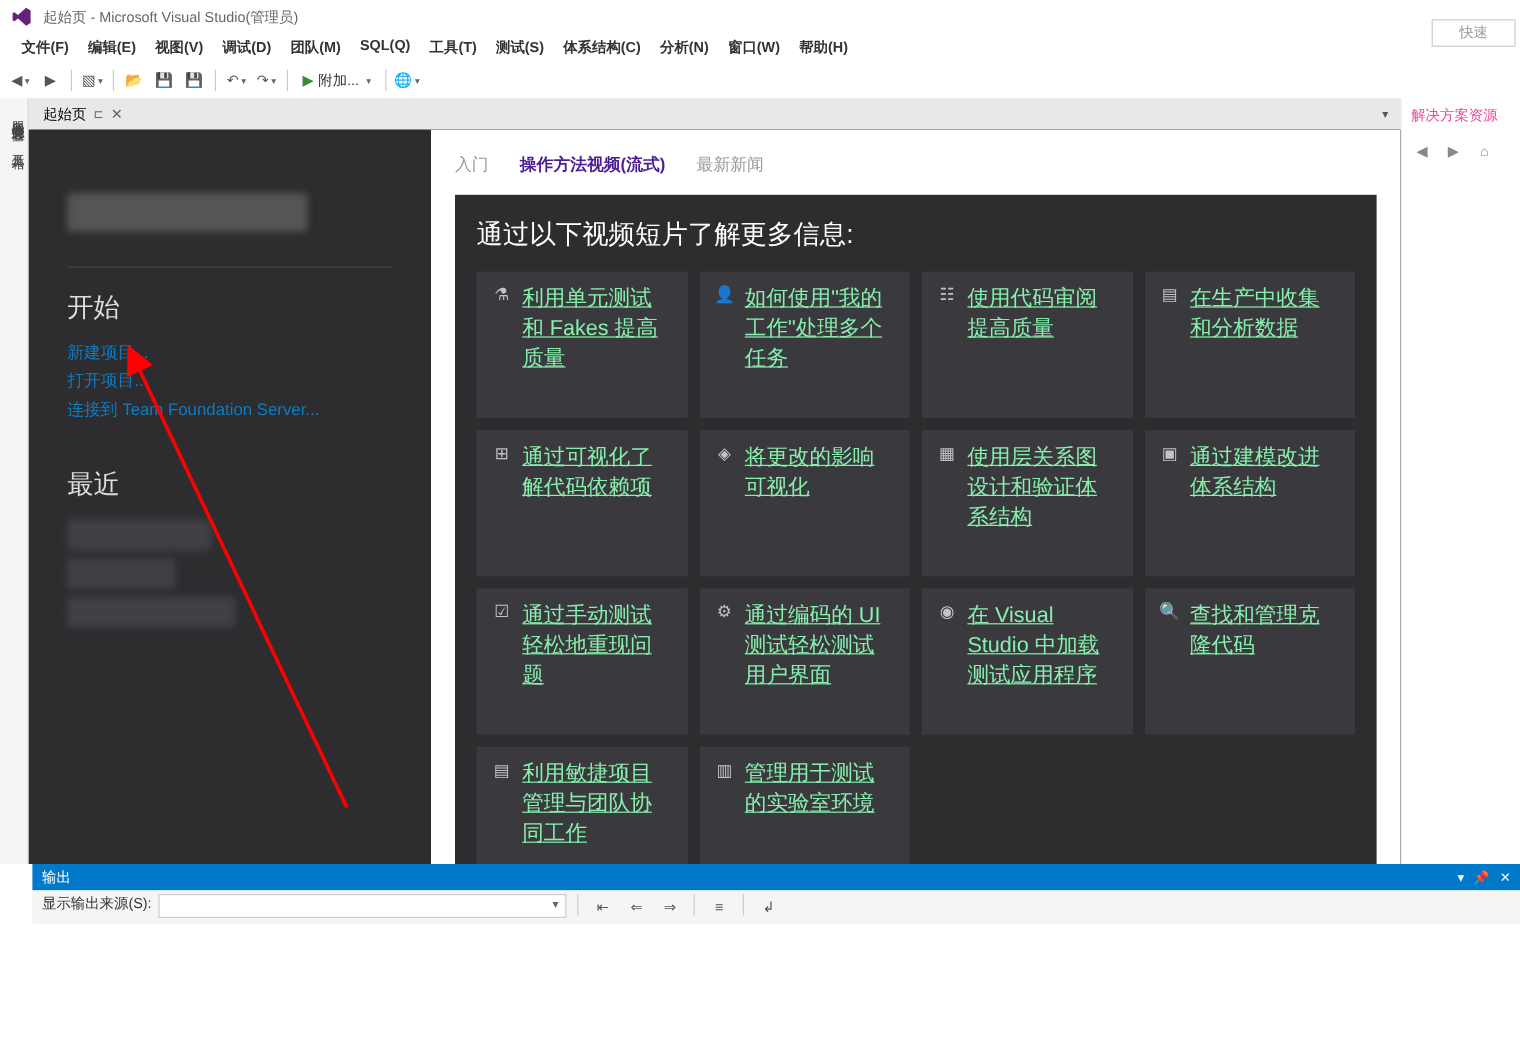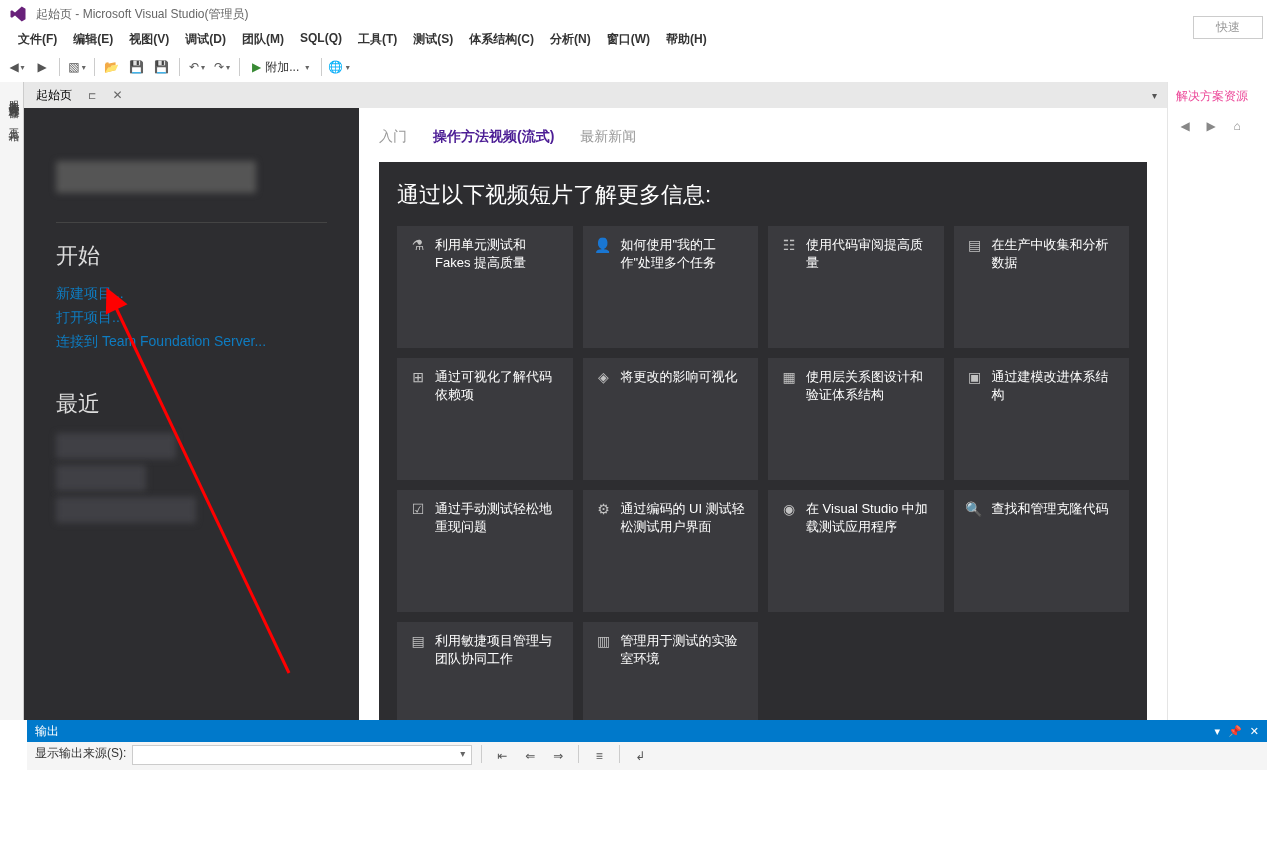--- a/index.html
+++ b/index.html
@@ -19,21 +19,21 @@
 .tbtn.wide { width: auto; padding: 0 6px; gap: 4px; }
 .play-icon { color: #388a34; }
 .attach-text { color: #333; }
 
 .main-layout { display: flex; height: calc(100% - 82px - 145px); }
 .sidebar-tabs-left { width: 24px; background: #f5f5f5; border-right: 1px solid #ccc; display: flex; flex-direction: column; padding-top: 4px; gap: 8px; }
 .vtab { writing-mode: vertical-rl; text-orientation: upright; padding: 6px 2px; font-size: 11px; color: #444; cursor: pointer; text-align: center; letter-spacing: 1px; }
 
 .doc-area { flex: 1; display: flex; flex-direction: column; background: #fff; }
 .doc-tabs { display: flex; align-items: center; background: #e8e8e8; height: 26px; padding: 0 4px; }
-.doc-tab { display: flex; align-items: center; padding: 3px 8px; background: #e8e8e8; gap: 16px; }
+.doc-tab { display: flex; align-items: center; padding: 3px 8px; background: #e8e8e8; gap: 6px; }
 .doc-tab .pin { font-size: 10px; color: #666; cursor: pointer; }
 .doc-tab .close { font-size: 12px; color: #666; cursor: pointer; }
 .doc-tabs .spacer { flex: 1; }
 .doc-tabs .dd { font-size: 10px; color: #555; padding: 0 6px; cursor: pointer; }
 
 .start-page { flex: 1; display: flex; background: #2d2d30; overflow: hidden; position: relative; }
 .sp-left { width: 335px; background: #2d2d30; padding: 24px 32px; color: #fff; }
 .sp-product { height: 50px; margin: 20px 0 20px; display: flex; align-items: center; gap: 10px; }
 .sp-product-blur { width: 200px; height: 32px; background: #555; filter: blur(3px); border-radius: 2px; }
 .sp-hr { border: 0; border-top: 1px solid #444; margin: 8px 0 18px; }
@@ -44,21 +44,21 @@
 .sp-right { flex: 1; background: #fff; padding: 14px 20px; overflow-y: auto; }
 .rt-tabs { display: flex; gap: 26px; margin-bottom: 10px; }
 .rt-tab { color: #999; font-size: 14px; padding: 6px 0; cursor: pointer; }
 .rt-tab.active { color: #4c1d95; font-weight: 600; }
 
 .video-panel { background: #2d2d30; padding: 18px 18px; }
 .vp-title { color: #fff; font-size: 22px; font-weight: 400; margin-bottom: 16px; }
 .vp-grid { display: grid; grid-template-columns: repeat(4, 1fr); gap: 10px; }
 .vcard { background: #3a3a3e; height: 122px; padding: 10px 12px; cursor: pointer; display: flex; align-items: flex-start; gap: 8px; }
 .vicon { width: 18px; min-width: 18px; height: 18px; display: inline-flex; align-items: center; justify-content: center; color: #c2c2c2; font-size: 14px; }
-.vtext { color: #ffffff; font-size: 13px; line-height: 1.4; }
+.vtext { color: #86efac; font-size: 18px; line-height: 1.4; text-decoration: underline; }
 
 .right-dock { width: 100px; background: #fff; border-left: 1px solid #e5e5e5; display: flex; flex-direction: column; }
 .right-dock-title { padding: 6px 8px; font-size: 12px; color: #ec4899; white-space: nowrap; }
 .right-dock-toolbar { display: flex; gap: 4px; padding: 4px 6px; }
 .right-dock-toolbar .tbtn { color: #888; }
 
 .output-panel { position: absolute; left: 27px; right: 0; bottom: 0; height: 145px; background: #fff; display: flex; flex-direction: column; }
 .op-header { background: #0079cb; color: #fff; display: flex; align-items: center; height: 22px; padding: 0 8px; }
 .op-title { flex: 1; font-size: 12px; }
 .op-icons { display: flex; gap: 8px; }

